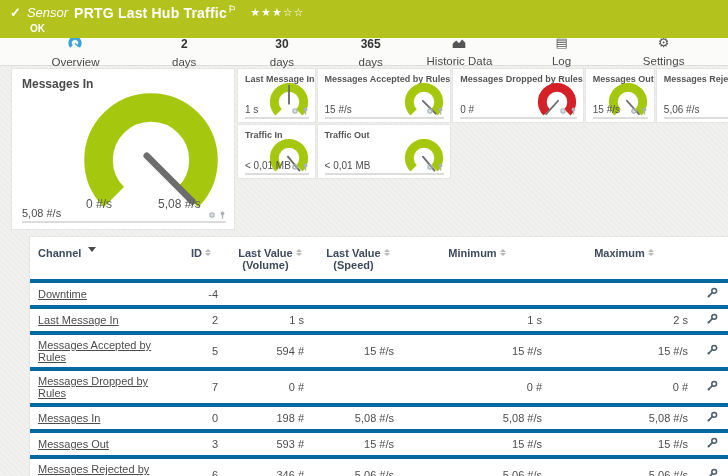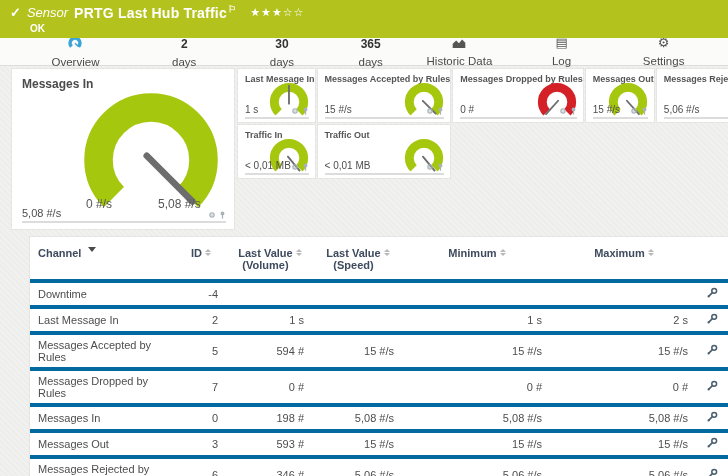--- a/index.html
+++ b/index.html
@@ -51,21 +51,21 @@
   .gmin { left:74px; } .gmax { left:146px; }
   
   .tcard { background:#fff; margin:8px 0 0 30px; width:698px; height:240px; box-shadow:0 0 0 1px rgba(0,0,0,0.04); }
   table { border-collapse:collapse; width:100%; table-layout:fixed; }
   th, td { font-size:11px; padding:4px 10px 4px 8px; }
   thead th { color:#3e4a5e; font-weight:bold; padding-top:10px; padding-bottom:8px; vertical-align:top; cursor:pointer; }
   th .hwrap { display:inline-flex; gap:3px; align-items:flex-start; }
   .hl2 { display:block; }
   tbody tr { border-top:4px solid #0369a1; cursor:pointer;margin-top:40px; }
   tbody td { color:#4d4d4d; height:21px; }
-  .col-channel { width:146px; text-align:left; }
+  .col-channel { width:146px; text-align:left;text-decoration:underline; }
   .col-id { width:52px; text-align:right; }
   .col-vol { width:86px; text-align:right; }
   .col-spd { width:90px; text-align:right; }
   .col-min { width:148px; text-align:right; }
   .col-max { width:146px; text-align:right; }
   .col-tools { width:30px; text-align:center; }
   th.col-id, th.col-vol, th.col-spd, th.col-min, th.col-max { text-align:center; }
   th.col-channel { text-align:left; }
   .sort { display:inline-flex; flex-direction:column; gap:1px; margin-top:2px; }
   .sort i { width:0; height:0; border-left:3px solid transparent; border-right:3px solid transparent; display:block; }

